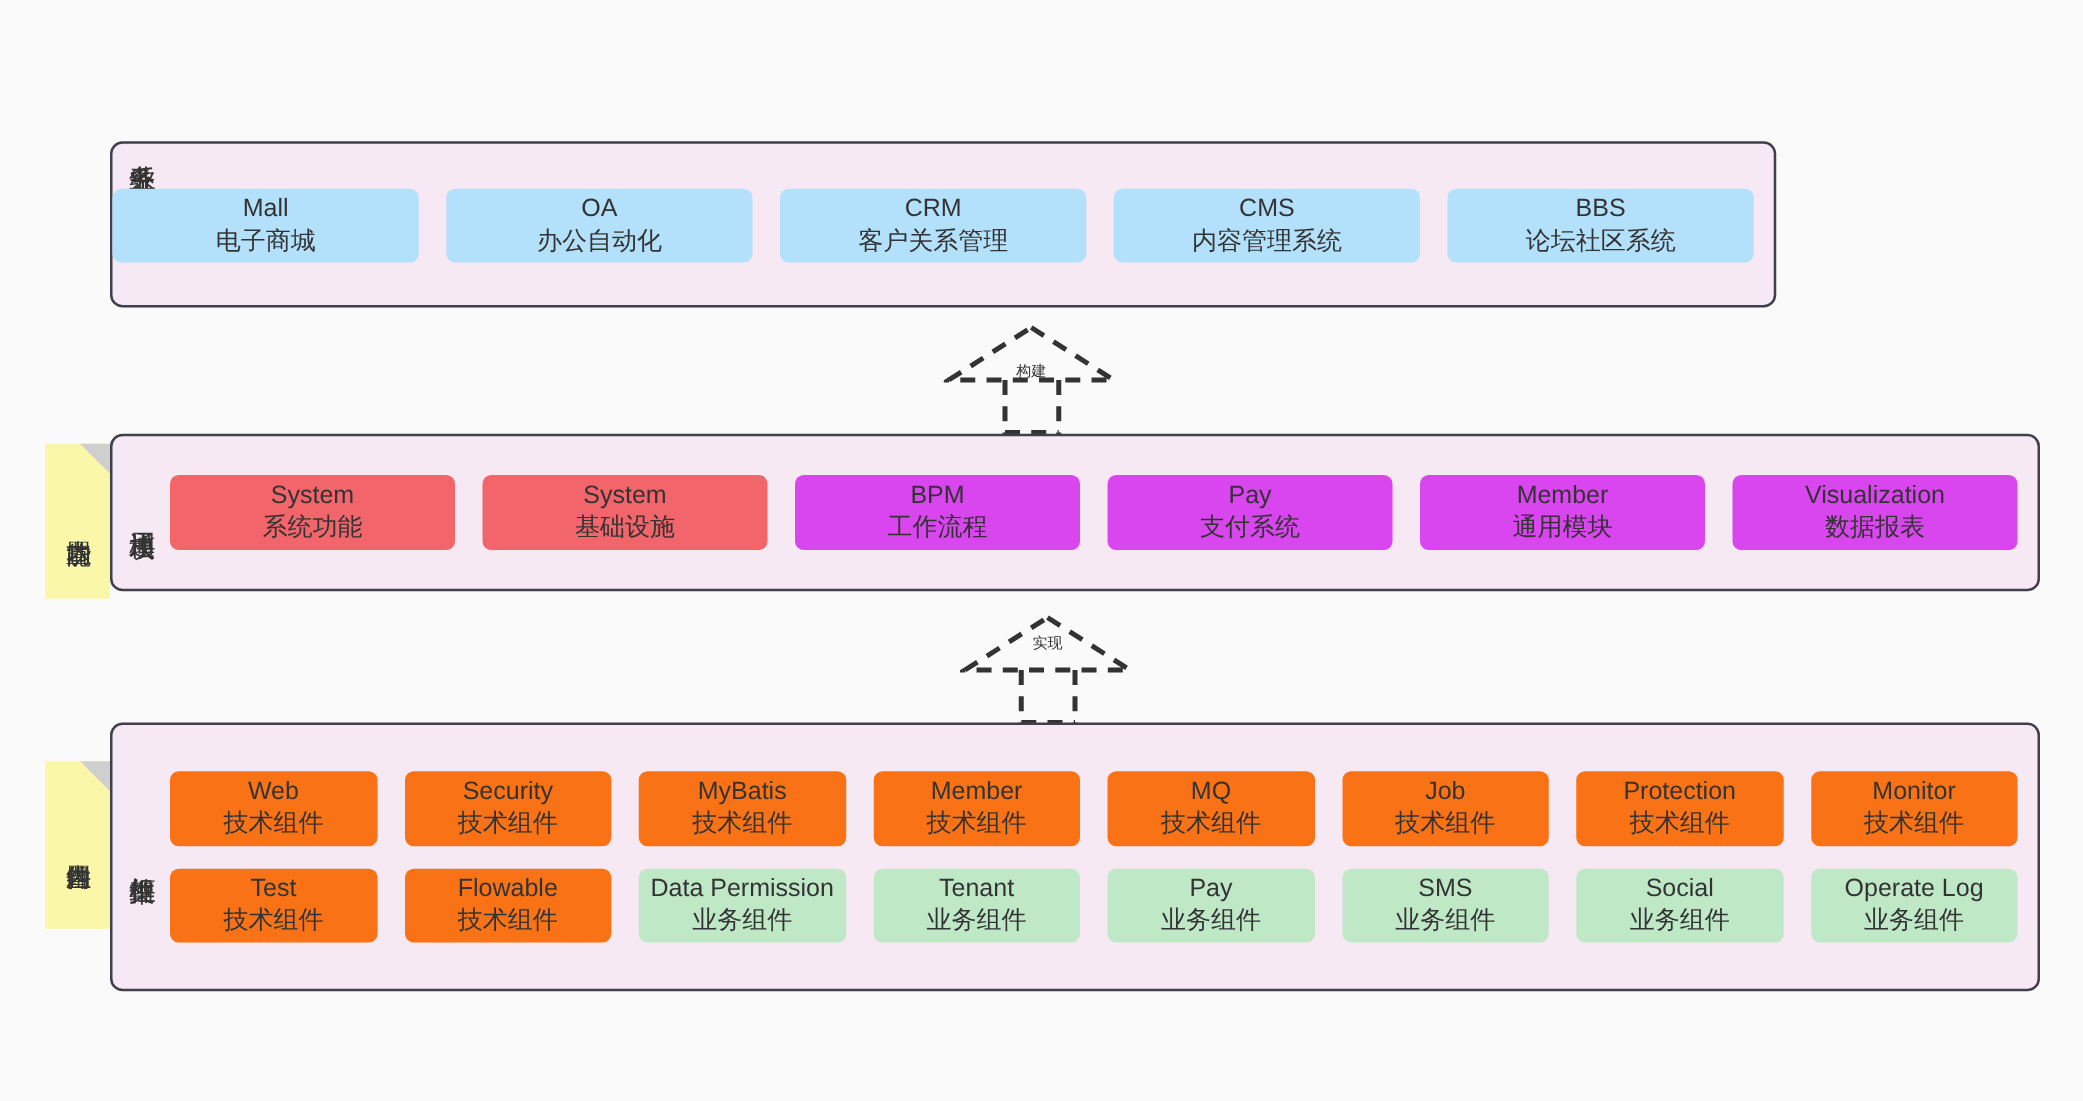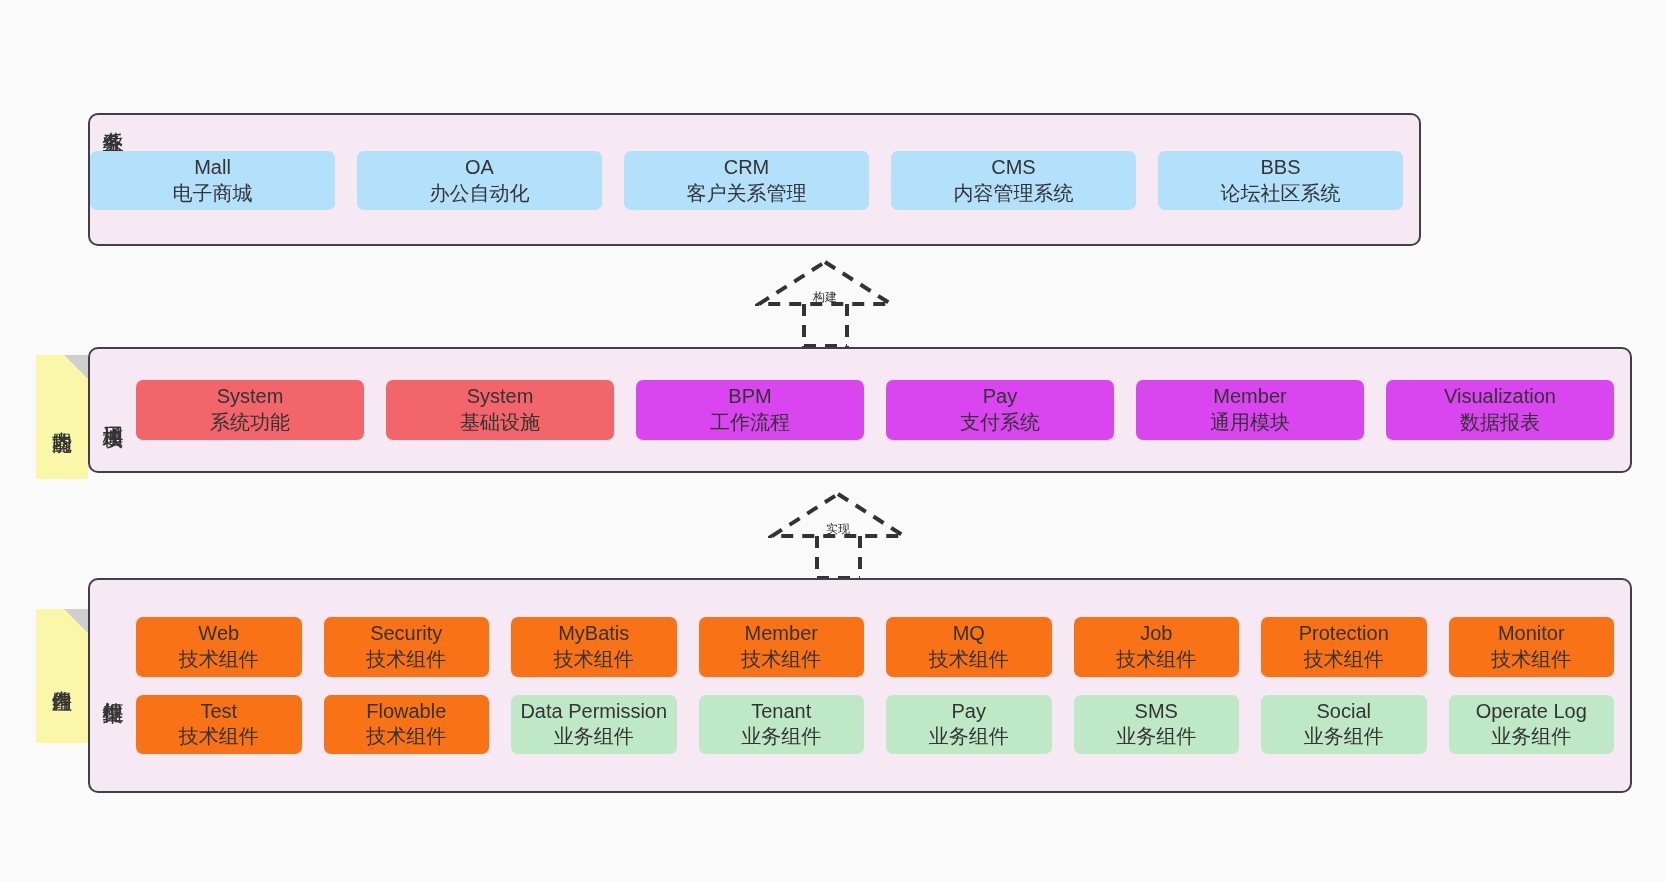--- a/index.html
+++ b/index.html
@@ -213,21 +213,21 @@
         </div>
       </div>
     </div>
   </div>
 
   <div class="connector" id="connector-implement" style="left:768px; top:490px; width:150px; height:90px;">
     <svg width="150" height="90" viewBox="0 0 150 90">
       <polygon points="70,4 136,46 4,46" fill="#fafafa" stroke="#333333" stroke-width="4" stroke-dasharray="12,9" stroke-linejoin="miter"></polygon>
       <path d="M49,46 L49,90 M92,46 L92,90 M49,88 L92,88" fill="none" stroke="#333333" stroke-width="4" stroke-dasharray="12,9"></path>
     </svg>
-    <span class="conn-label" style="left:58px; top:31px;">实现</span>
+    <span class="conn-label" style="left:58px; top:16px;">实现</span>
   </div>
 
   <div class="note" id="note-builtin-components" style="left:36px; top:609px; width:52px; height:134px;">
     <span class="fold"></span>
     <span>内置组件</span>
   </div>
 
   <div class="layer" id="layer-framework-components" style="left:88px; top:578px; width:1544px; height:215px;">
     <div class="layer-title">框架组件</div>
     <div class="layer-body">

